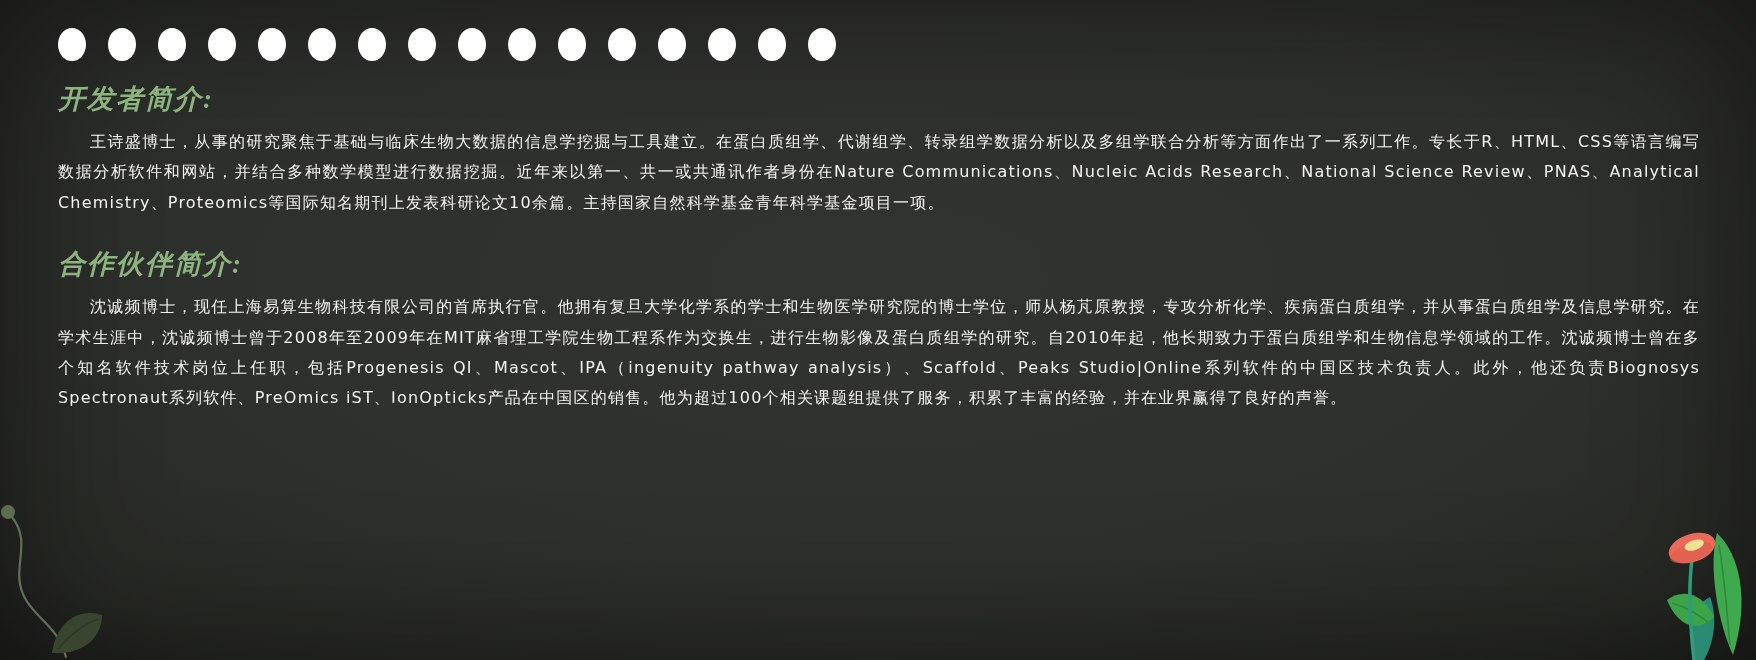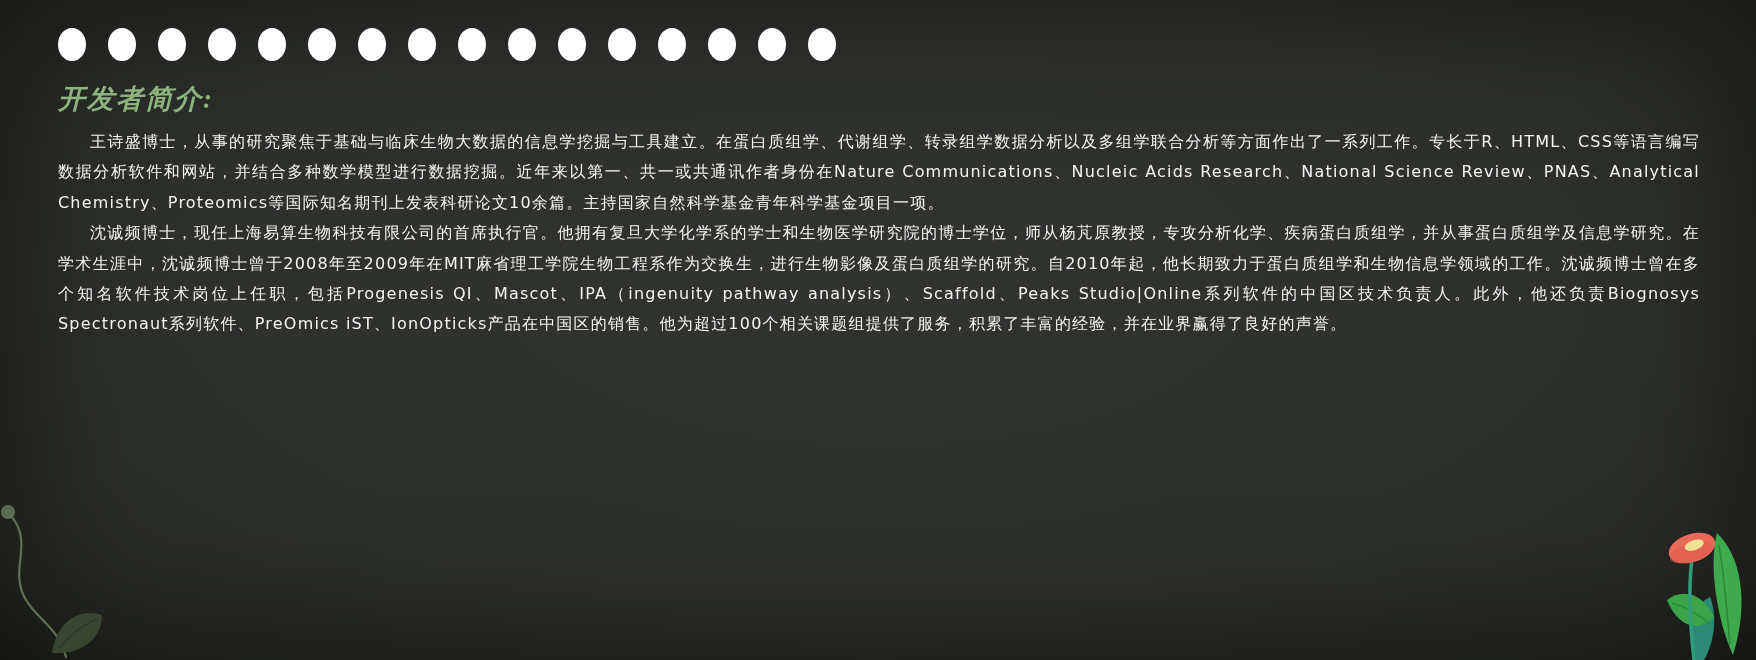--- a/index.html
+++ b/index.html
@@ -82,20 +82,21 @@
         <span class="dot"></span>
         <span class="dot"></span>
         <span class="dot"></span>
         <span class="dot"></span>
       </div>
 
     <h2 class="section-heading">开发者简介:</h2>
 
     <p class="section-body">王诗盛博士，从事的研究聚焦于基础与临床生物大数据的信息学挖掘与工具建立。在蛋白质组学、代谢组学、转录组学数据分析以及多组学联合分析等方面作出了一系列工作。专长于R、HTML、CSS等语言编写数据分析软件和网站，并结合多种数学模型进行数据挖掘。近年来以第一、共一或共通讯作者身份在Nature Communications、Nucleic Acids Research、National Science Review、PNAS、Analytical Chemistry、Proteomics等国际知名期刊上发表科研论文10余篇。主持国家自然科学基金青年科学基金项目一项。</p>
 
+    <h2 class="section-heading second">合作伙伴简介:</h2>
 
     <p class="section-body">沈诚频博士，现任上海易算生物科技有限公司的首席执行官。他拥有复旦大学化学系的学士和生物医学研究院的博士学位，师从杨芃原教授，专攻分析化学、疾病蛋白质组学，并从事蛋白质组学及信息学研究。在学术生涯中，沈诚频博士曾于2008年至2009年在MIT麻省理工学院生物工程系作为交换生，进行生物影像及蛋白质组学的研究。自2010年起，他长期致力于蛋白质组学和生物信息学领域的工作。沈诚频博士曾在多个知名软件技术岗位上任职，包括Progenesis QI、Mascot、IPA（ingenuity pathway analysis）、Scaffold、Peaks Studio|Online系列软件的中国区技术负责人。此外，他还负责Biognosys Spectronaut系列软件、PreOmics iST、IonOpticks产品在中国区的销售。他为超过100个相关课题组提供了服务，积累了丰富的经验，并在业界赢得了良好的声誉。</p>
 
   </div>
 
   <svg class="vine-illustration" width="110" height="185" viewBox="0 0 110 185" aria-hidden="true">
     <circle cx="8" cy="37" r="7" fill="#5c6d4f"></circle>
     <path d="M12 42 C34 70 8 95 26 125 C38 145 58 152 66 182" fill="none" stroke="#5f7152" stroke-width="2.2" stroke-linecap="round"></path>
     <path d="M52 178 C56 148 78 132 102 140 C102 162 84 180 52 178 Z" fill="#3a452f"></path>
     <path d="M58 174 C72 158 86 148 98 144" fill="none" stroke="#2e3826" stroke-width="1.5"></path>

